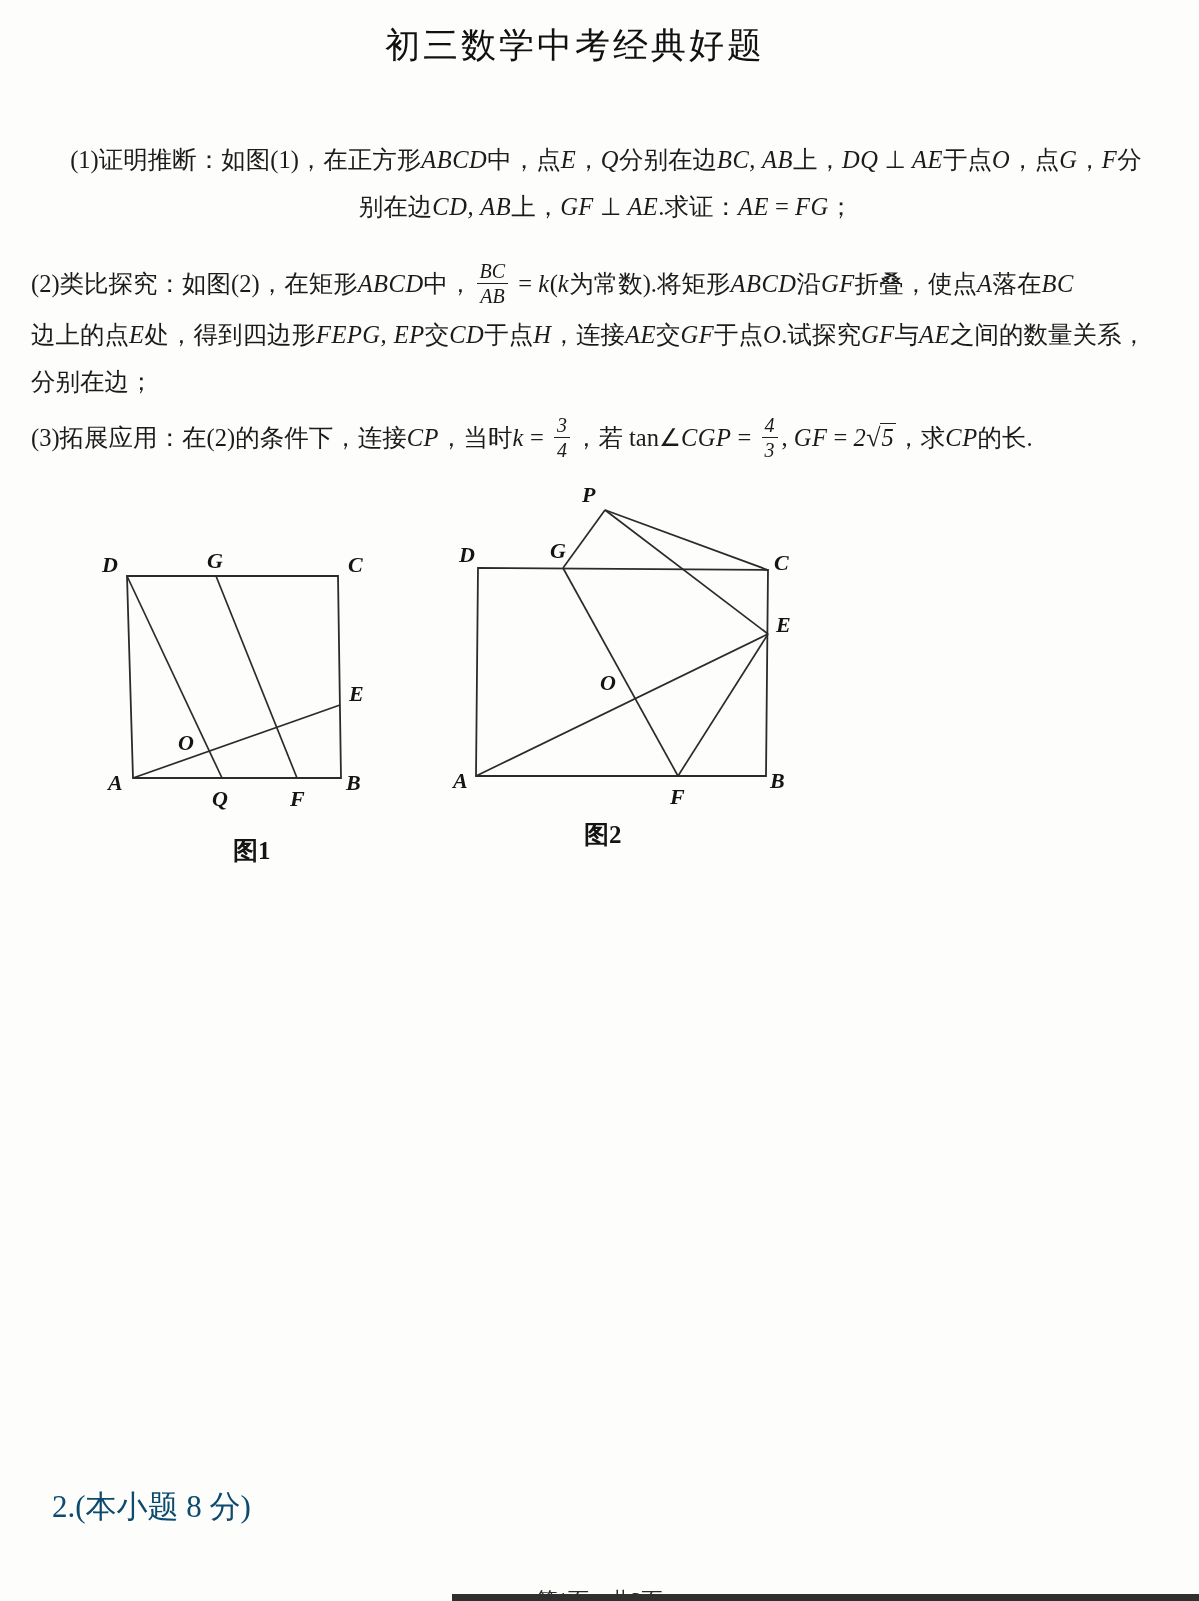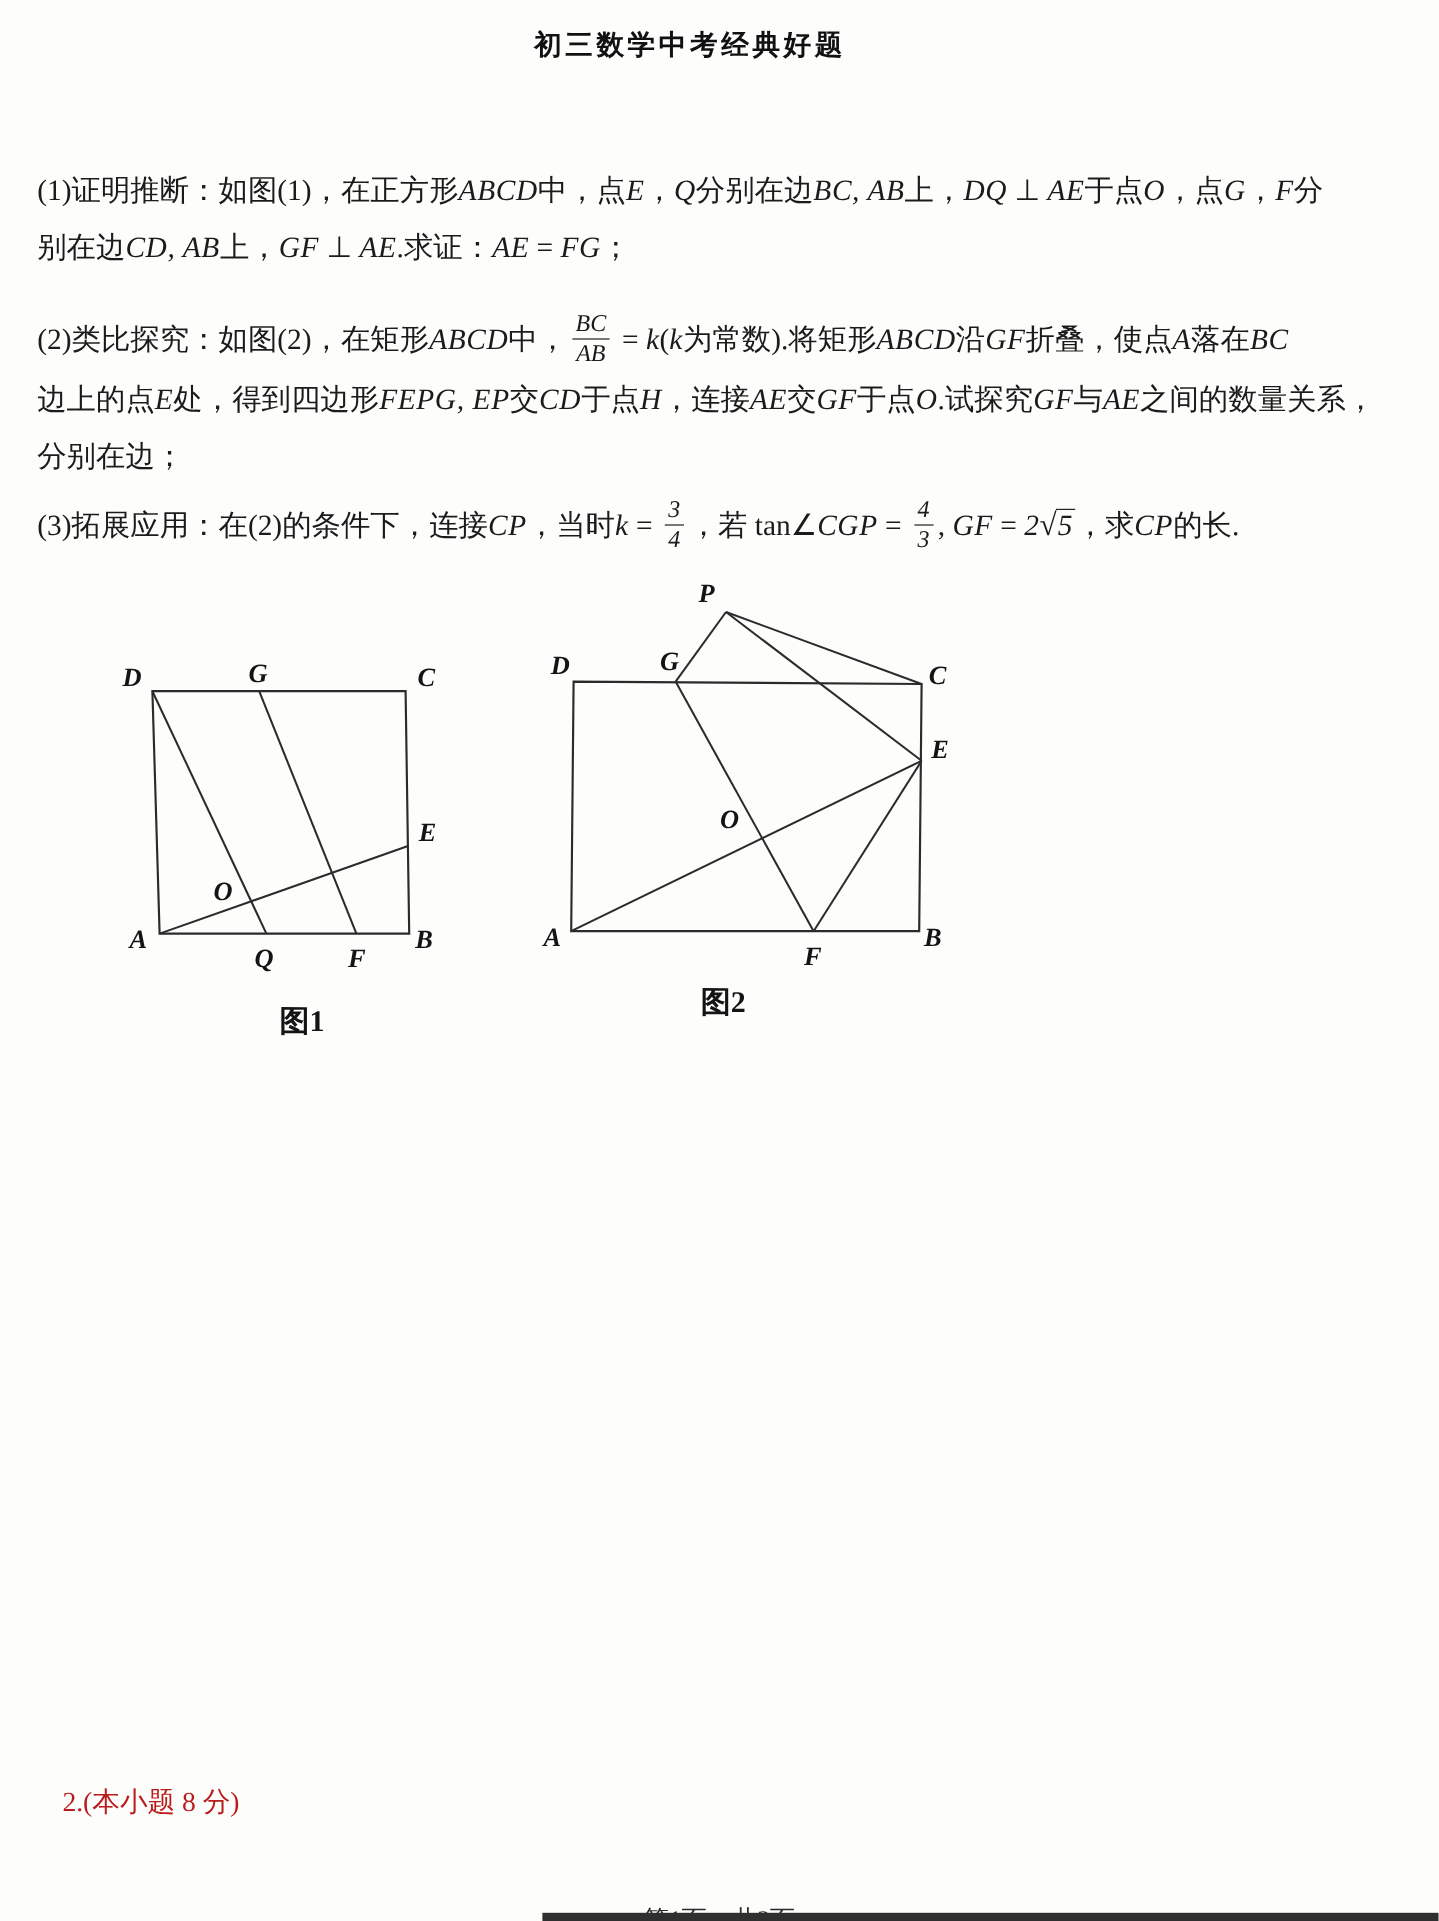--- a/index.html
+++ b/index.html
@@ -3,25 +3,25 @@
 <meta charset="utf-8">
 <style>
   *{margin:0;padding:0;box-sizing:border-box;}
   html,body{background:#ffffff;}
   .page{
     position:relative;width:1199px;height:1601px;background:#fdfdfc;
     overflow:hidden;color:#1b1b1b;font-family:"Liberation Serif",serif;
   }
   .title{
     position:absolute;top:22px;left:0;width:1150px;text-align:center;
-    font-family:"Liberation Sans",sans-serif;font-weight:bold;
-    font-size:23px;letter-spacing:3px;color:#111;
+    font-family:"Liberation Sans",sans-serif;font-weight:normal;
+    font-size:35px;letter-spacing:3px;color:#111;
   }
   .para{position:absolute;left:31px;width:1150px;font-size:24.5px;color:#1b1b1b;}
-  #p1{top:136px;}
+  #p1{top:136px;text-align:center;}
   #p2{top:240px;margin-top:20px;}
   #p3{top:414px;}
   .line{line-height:47px;white-space:nowrap;}
   .t{font-family:"Liberation Serif",serif;}
   .mi{font-family:"Liberation Serif",serif;font-style:italic;letter-spacing:0.5px;}
   .frac{
     display:inline-flex;flex-direction:column;align-items:center;
     vertical-align:middle;margin:0 4px;transform:translateY(-3px);
   }
   .frac .num,.frac .den{
@@ -37,21 +37,21 @@
   #fig2{left:448px;top:478px;}
   .fig polygon{fill:none;stroke:#2b2b2b;stroke-width:1.8;}
   .fig line{stroke:#2b2b2b;stroke-width:1.7;}
   .fig text{
     font-family:"Liberation Serif",serif;font-style:italic;font-weight:bold;
     font-size:22px;fill:#141414;
   }
   .caption{position:absolute;font-size:25px;font-weight:bold;color:#141414;}
   #cap1{left:233px;top:834px;}
   #cap2{left:584px;top:818px;}
-  #next{position:absolute;left:52px;top:1486px;font-size:23px;color:#b91c1c;}
+  #next{position:absolute;left:52px;top:1486px;font-size:31px;color:#0c4a6e;}
   #footer{position:absolute;left:0;top:1586px;width:1199px;text-align:center;font-size:21px;color:#2a2a2a;}
   #scan-edge{position:absolute;left:452px;right:0;bottom:0;height:7px;background:#2f2f2f;}
 </style>
 </head>
 <body>
 
 <div class="page">
 
   <h1 class="title">初三数学中考经典好题</h1>
 

